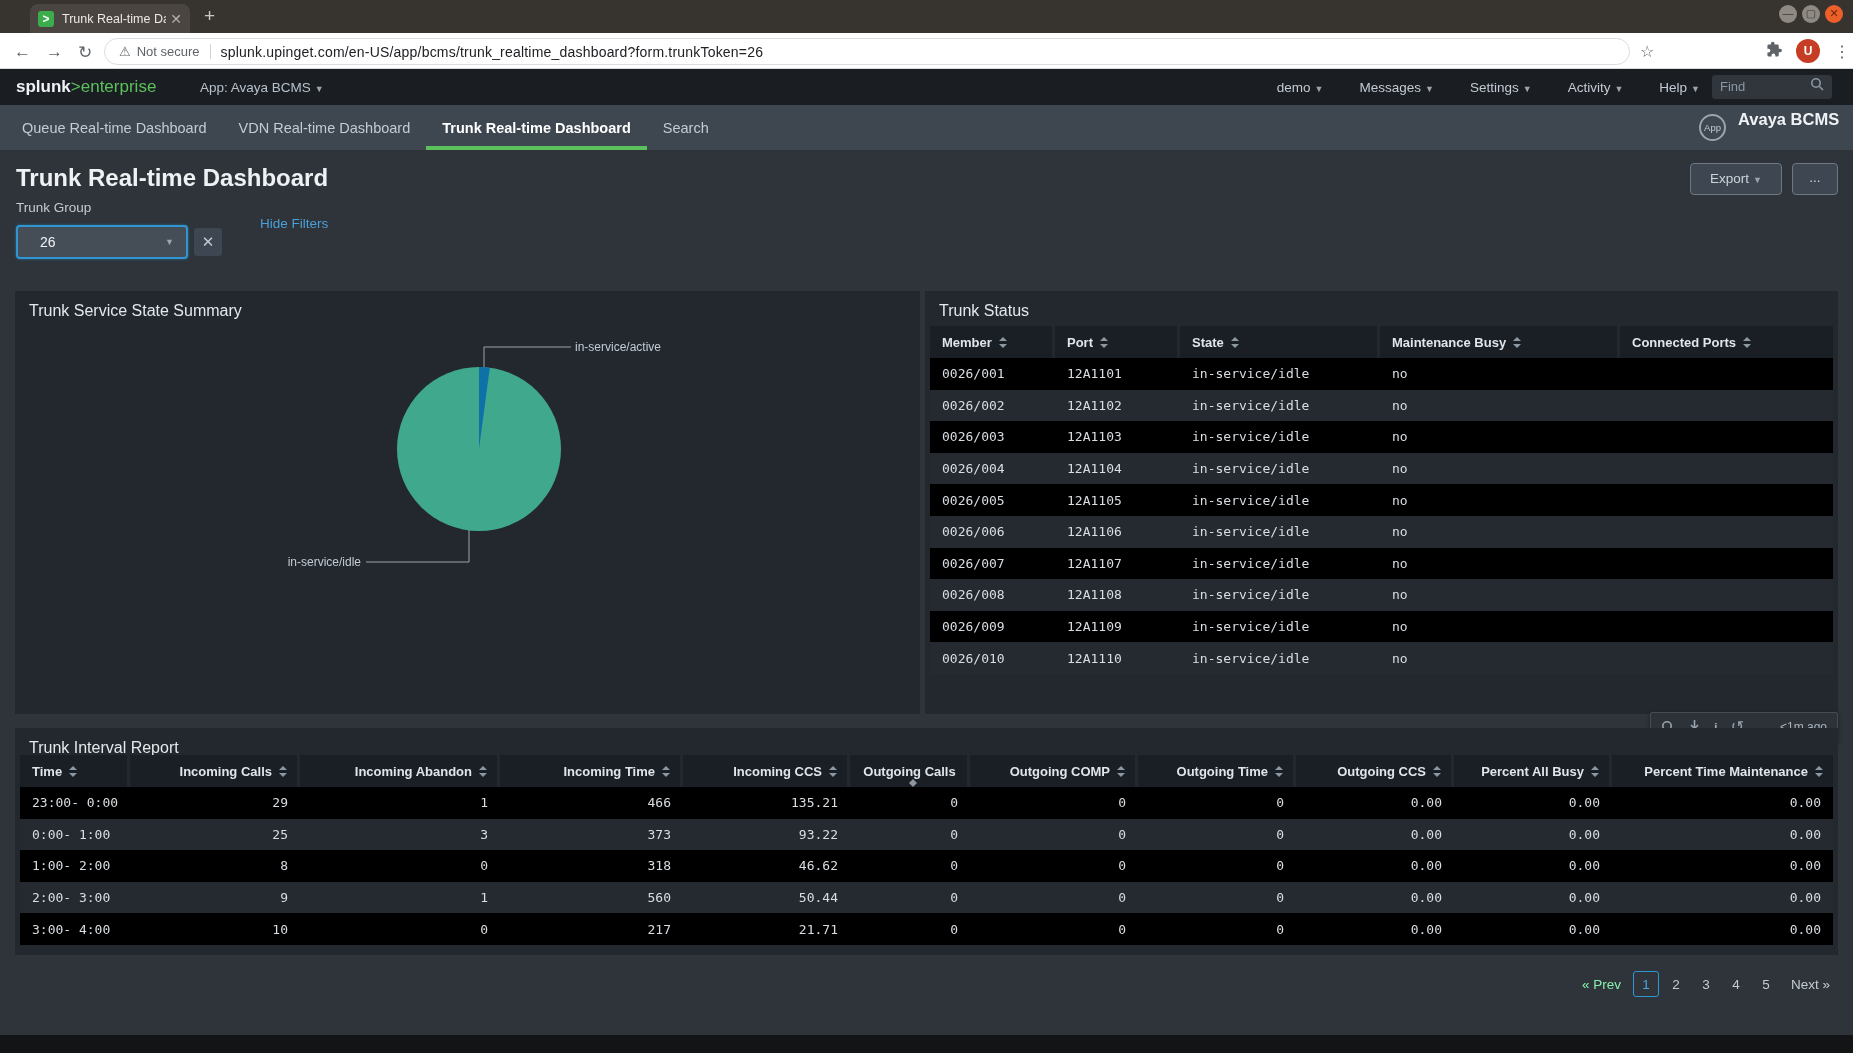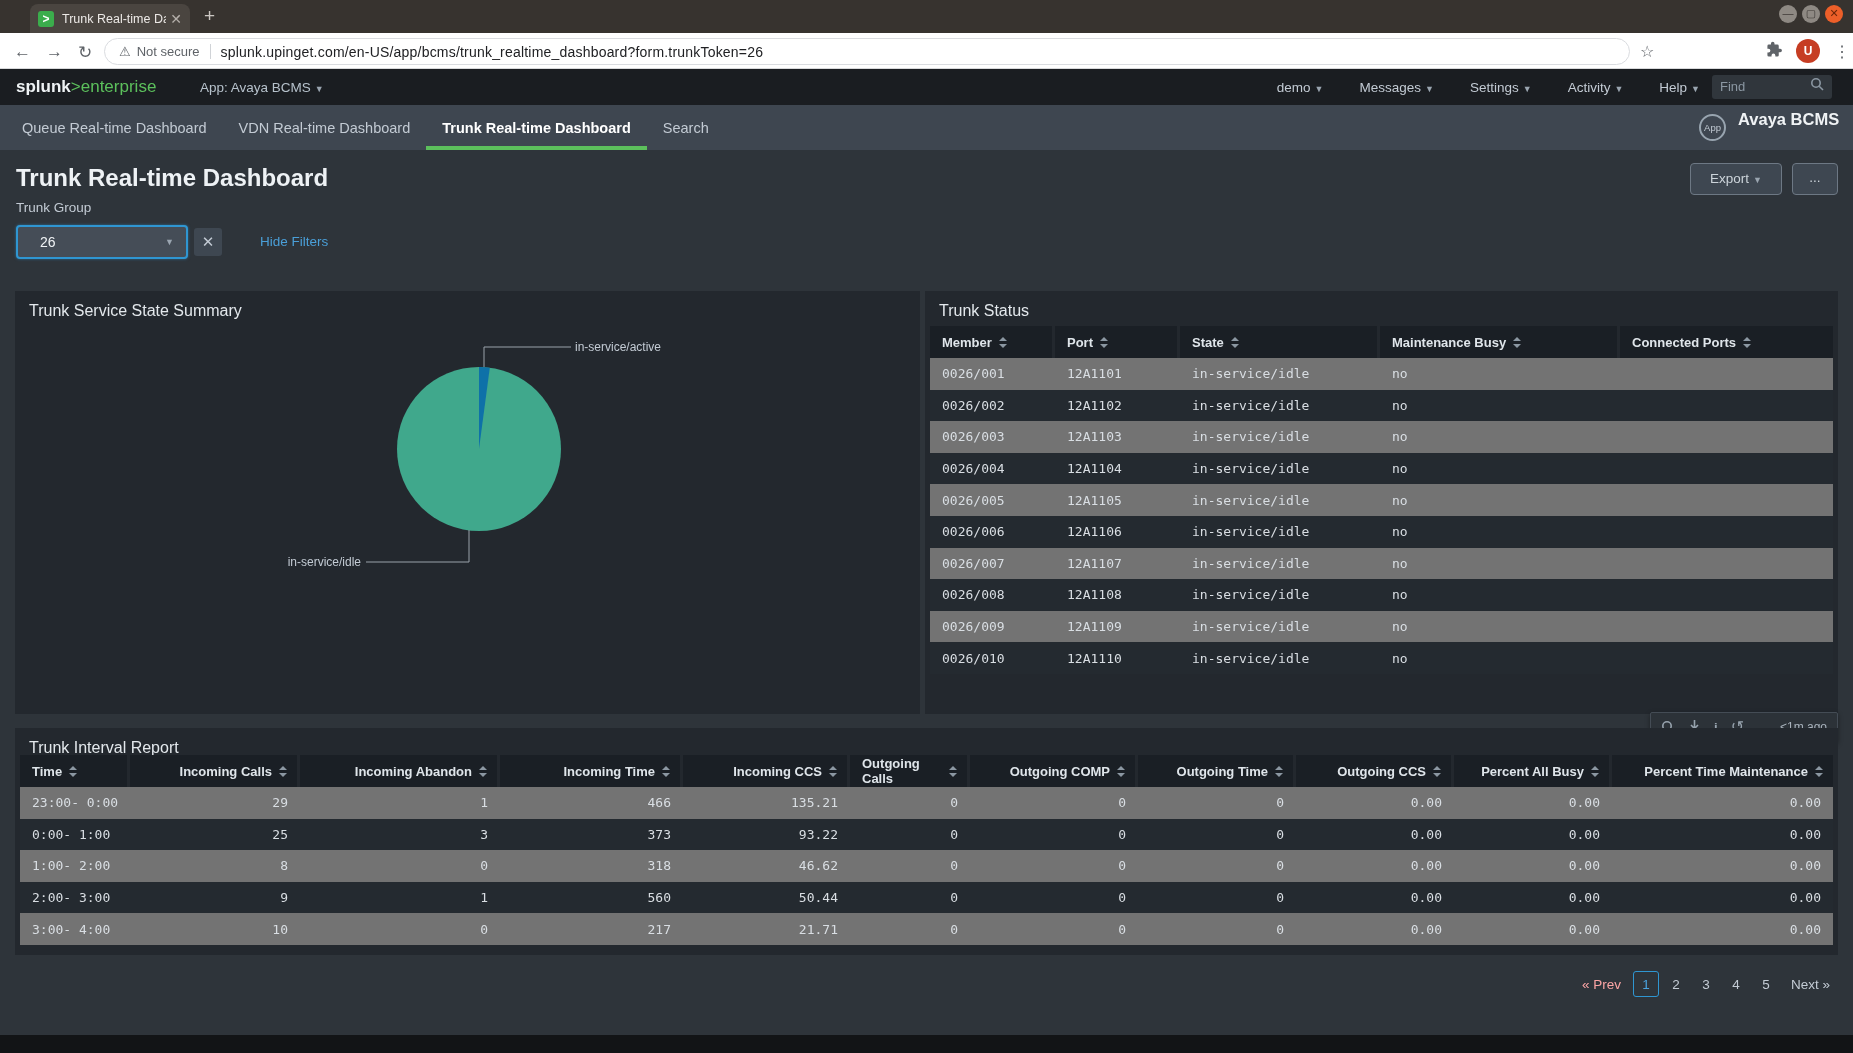--- a/index.html
+++ b/index.html
@@ -61,54 +61,54 @@
          font-size:13.5px; text-align:center; }
   .btn-export { left:1690px; top:163px; width:92px; height:32px; line-height:30px; }
   .btn-more { left:1792px; top:163px; width:46px; height:32px; line-height:28px; }
   .flabel { position:absolute; left:16px; top:200px; color:#c3cbd4; font-size:13.5px; }
   .dropdown { position:absolute; left:16px; top:225px; width:172px; height:34px; background:#454d57;
               border:2px solid #2f96d2; border-radius:4px; color:#f0f3f5; font-size:14px;
               display:flex; align-items:center; padding:0 12px 0 22px; box-shadow:0 0 3px rgba(47,150,210,.6); }
   .dropdown .val { flex:1; }
   .xbtn { position:absolute; left:194px; top:228px; width:28px; height:28px; background:#3e4751; border-radius:3px;
           color:#c3cbd4; font-size:15px; text-align:center; line-height:27px; }
-  .hidef { position:absolute; left:260px; top:234px; color:#4a9fd8; font-size:13.5px; }
+  .hidef { position:absolute; left:260px; top:216px; color:#4a9fd8; font-size:13.5px; }
 
   
   .panel { position:absolute; background:#23282e; }
   .panel-title { position:absolute; left:14px; top:11px; color:#e3e8ec; font-size:16px; }
   .p-pie { left:15px; top:291px; width:905px; height:423px; }
   .p-status { left:925px; top:291px; width:913px; height:423px; }
   .p-interval { left:15px; top:728px; width:1823px; height:227px; }
 
   .leader-label { font-size:12px; fill:#c3cbd4; font-family:"Liberation Sans",sans-serif; }
 
   
   .thead { display:flex; position:absolute; }
   .hcell { background:#1a1f25; color:#dfe5ea; font-size:13px; font-weight:bold; display:flex; align-items:center;
            padding:0 10px 0 12px; border-right:3px solid #23282e; height:32px; }
   .hcell:last-child { border-right:none; }
   .hcell.num { justify-content:flex-end; }
   .trows { position:absolute; }
   .trow { display:flex; }
-  .trow.odd { background:#737373; }
+  .trow.odd { background:#000000; }
   .trow.even { background:#242a30; }
   .tcell { font-family:"DejaVu Sans Mono", monospace; font-size:13px; color:#d9dee3; padding:0 12px;
            display:flex; align-items:center; white-space:pre; overflow:hidden; }
   .tcell.num { justify-content:flex-end; }
 
   .sort { position:relative; display:inline-block; width:8px; height:11px; margin-left:7px; flex:0 0 8px; }
   .sort::before { content:""; position:absolute; top:0; left:0; border-left:4px solid transparent;
                   border-right:4px solid transparent; border-bottom:4px solid #8b97a2; }
   .sort::after { content:""; position:absolute; bottom:0; left:0; border-left:4px solid transparent;
                  border-right:4px solid transparent; border-top:4px solid #8b97a2; }
 
   
   .pager { position:absolute; right:8px; top:680px; display:flex; align-items:center; gap:4px; font-size:13.5px; }
-  .pg-prev { color:#fca5a5; margin-right:8px; }
+  .pg-prev { color:#86efac; margin-right:8px; }
   .pg-num { color:#c3cbd4; width:26px; height:26px; display:flex; align-items:center; justify-content:center;
             border:1px solid transparent; border-radius:3px; }
   .pg-num.cur { border-color:#2f96d2; color:#4aa3df; }
   .pg-next { color:#c3cbd4; margin-left:8px; }
 
   
   .ftool { position:absolute; left:1650px; top:712px; width:188px; height:30px; background:#2c3238;
            border:1px solid #444c55; border-radius:2px; display:flex; align-items:center; gap:13px;
            padding:0 10px; box-shadow:0 2px 5px rgba(0,0,0,.4); }
   .ftool .ic { color:#98a4af; font-size:14px; line-height:1; }
@@ -348,21 +348,21 @@
           <span class="sort"></span>
         </div>
         <div class="hcell num" style="width: 183px;">
           <span>Incoming Time</span>
           <span class="sort"></span>
         </div>
         <div class="hcell num" style="width: 167px;">
           <span>Incoming CCS</span>
           <span class="sort"></span>
         </div>
-        <div class="hcell num" style="width: 120px;">
+        <div class="hcell num" style="width: 120px; flex-direction: column;">
           <span>Outgoing Calls</span>
           <span class="sort"></span>
         </div>
         <div class="hcell num" style="width: 168px;">
           <span>Outgoing COMP</span>
           <span class="sort"></span>
         </div>
         <div class="hcell num" style="width: 158px;">
           <span>Outgoing Time</span>
           <span class="sort"></span>

